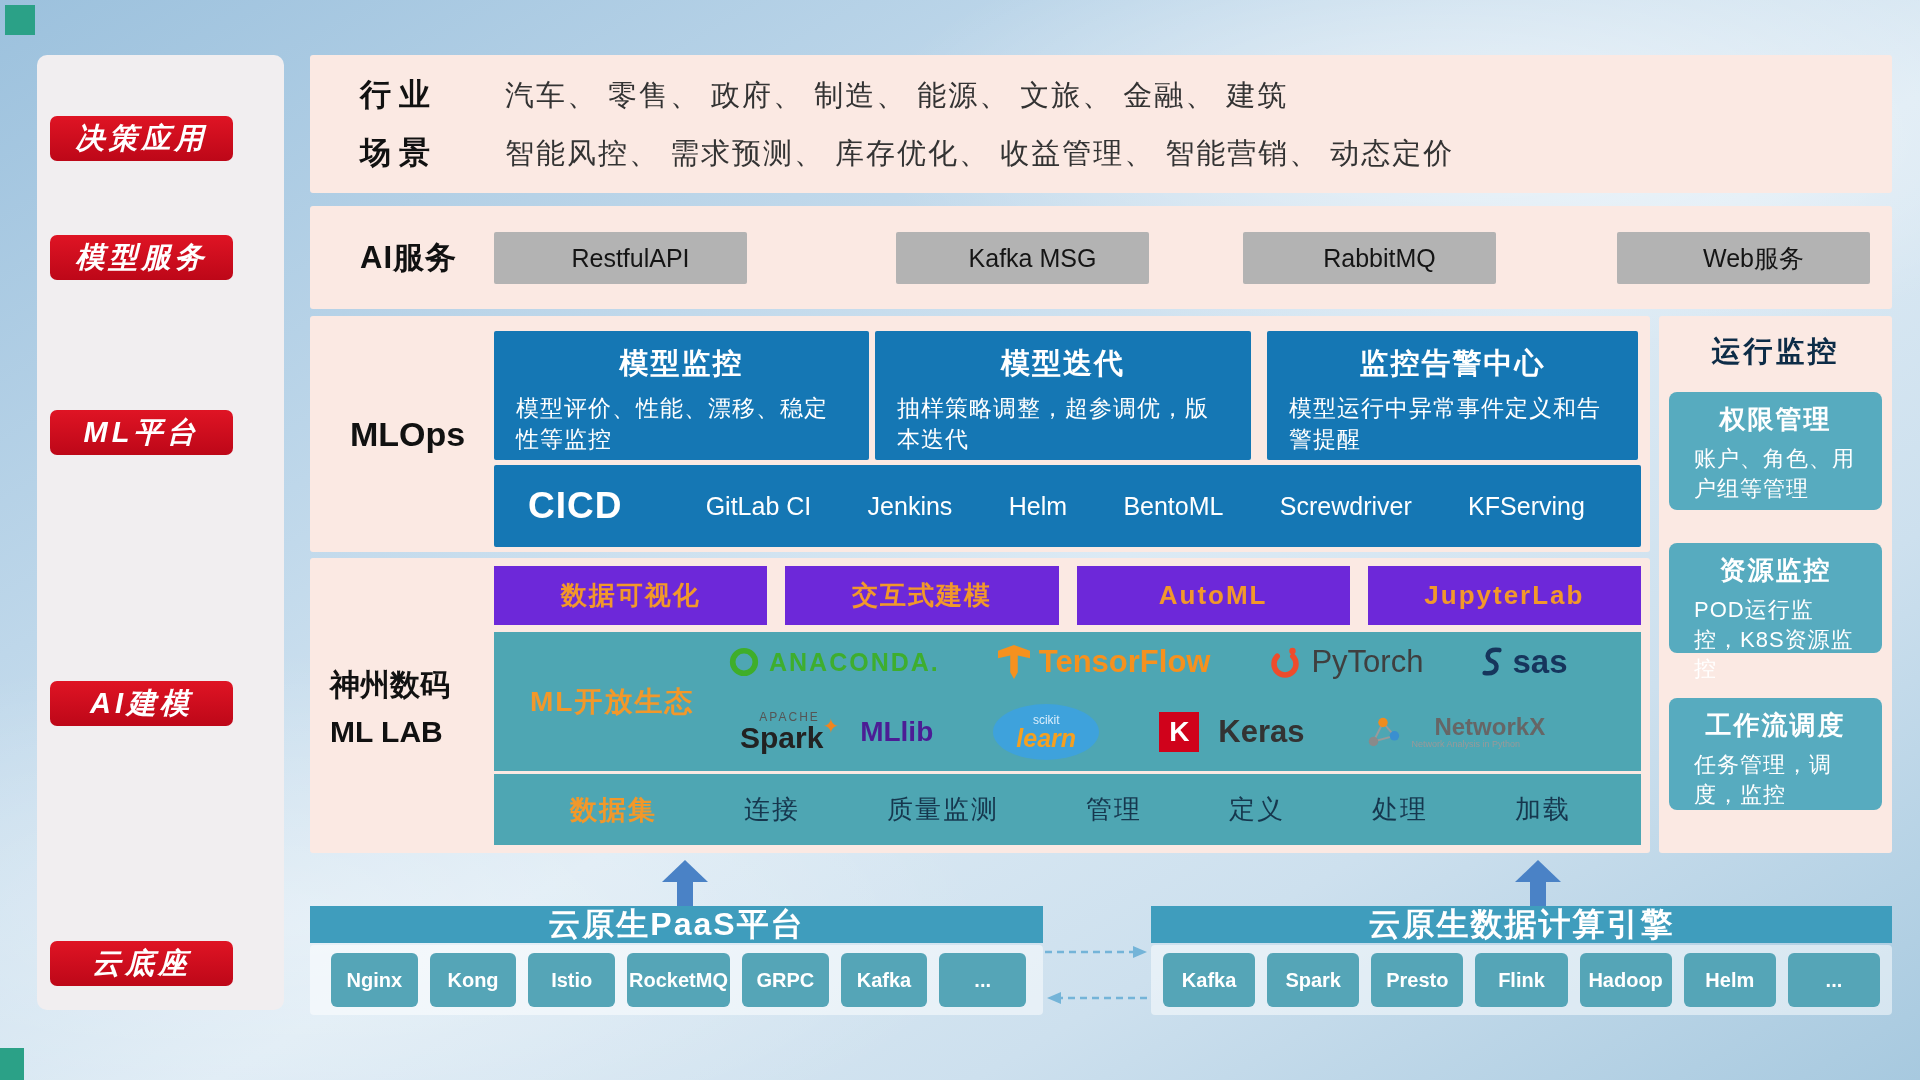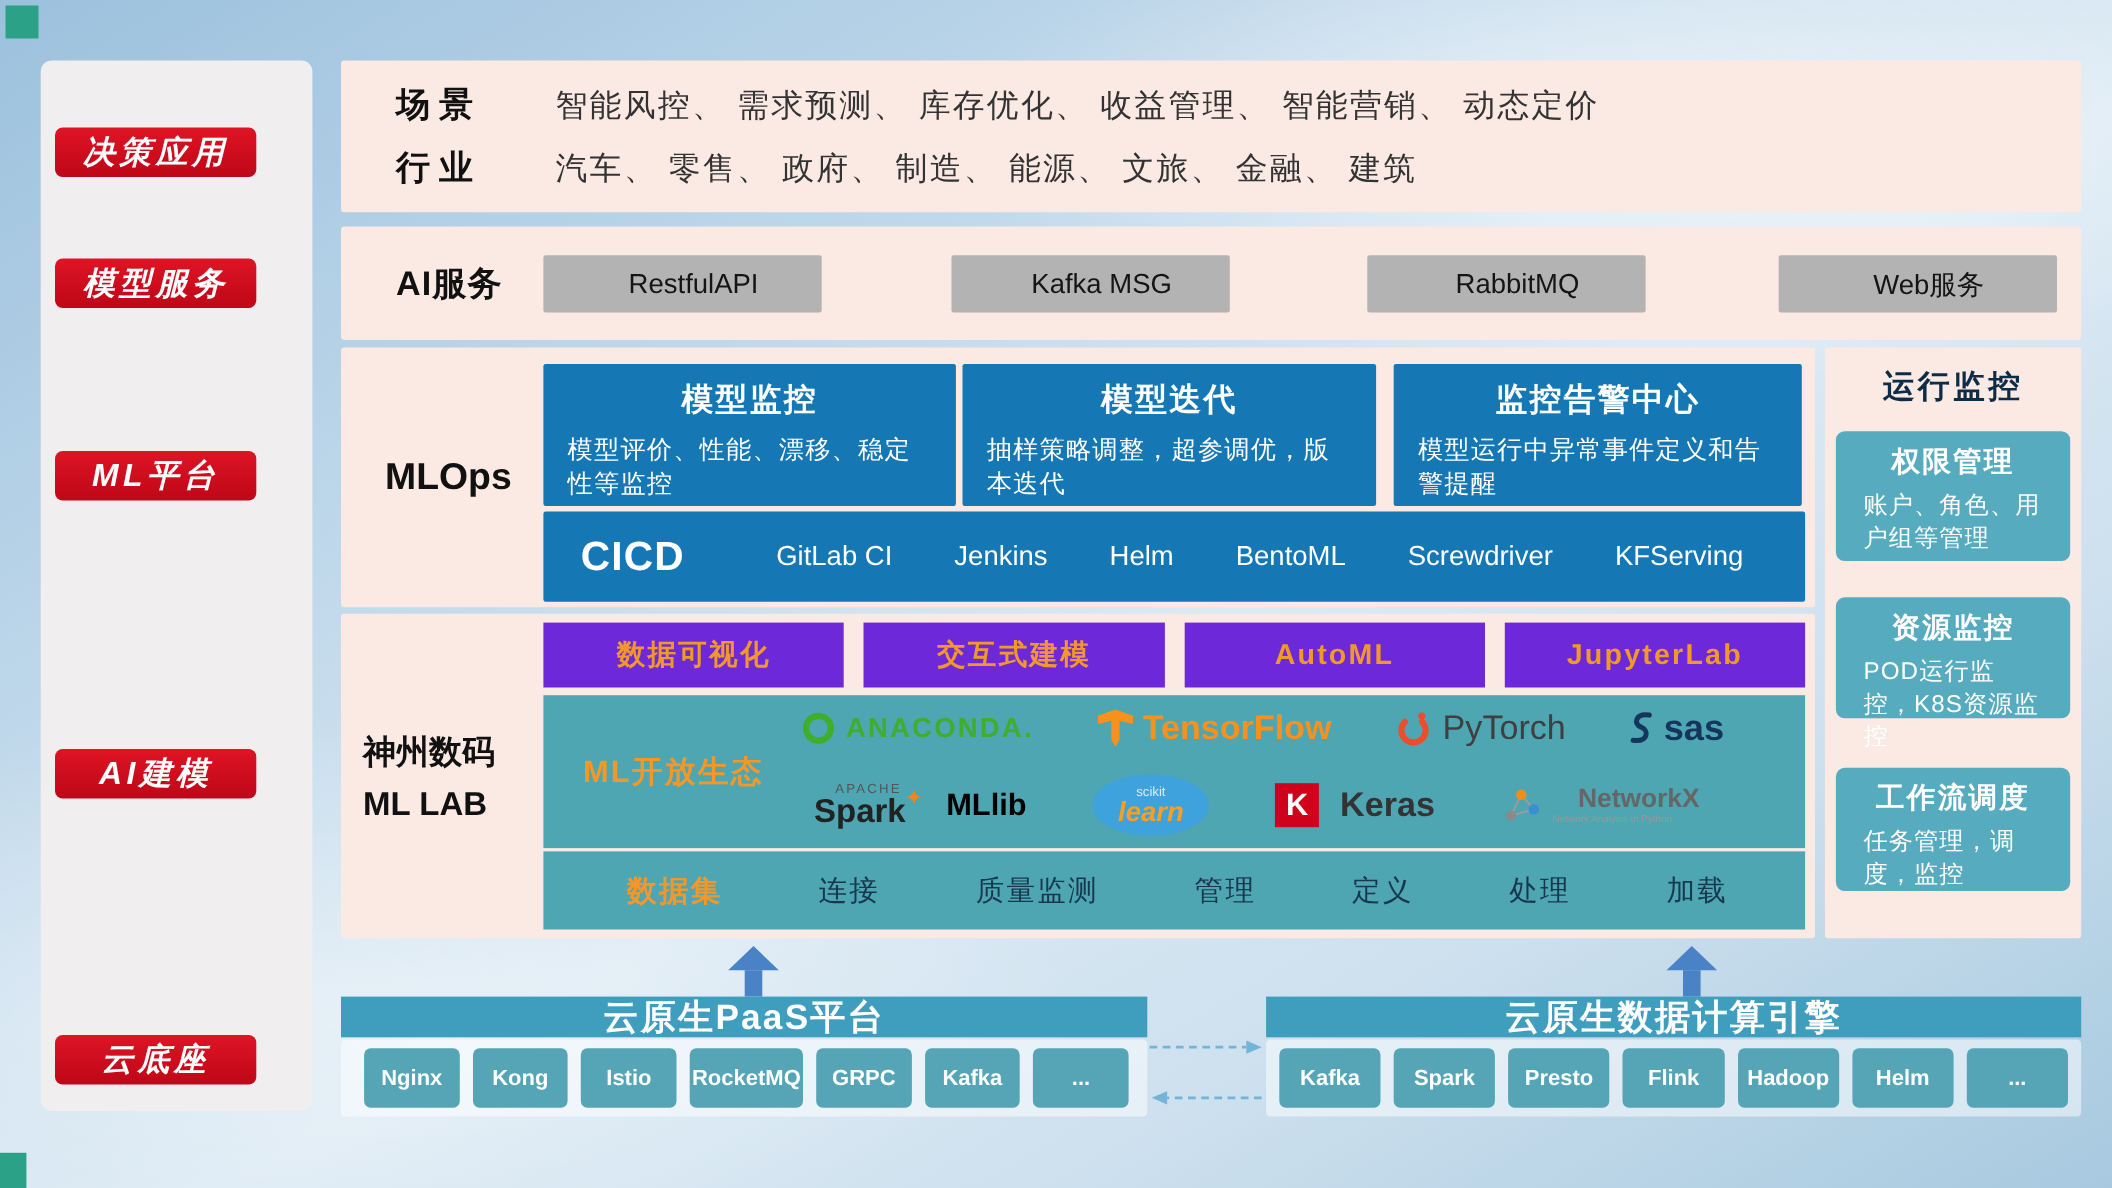--- a/index.html
+++ b/index.html
@@ -82,21 +82,21 @@
 
   .ana-text { font-size:25px; font-weight:bold; color:#3eae2e; letter-spacing:2px; }
   .tf-text { font-size:31px; font-weight:bold; color:#f6911e; }
   .pt-text { font-size:31px; font-weight:500; color:#3f3f3f; }
   .sas-text { font-size:33px; font-weight:bold; color:#16355c; }
   .spark-stack { display:flex; flex-direction:column; align-items:center; line-height:1; }
   .spark-apache { font-size:12px; color:#555; letter-spacing:2px; }
   .spark-word { display:flex; align-items:flex-start; }
   .spark-text { font-size:30px; font-weight:bold; color:#222; }
   .spark-star { color:#f0851e; font-size:20px; margin-left:-1px; margin-top:-7px; }
-  .mllib-text { font-size:28px; font-weight:600; color:#000000; margin-left:12px; }
+  .mllib-text { font-size:28px; font-weight:600; color:#4c1d95; margin-left:12px; }
   .skl-circle { width:106px; height:56px; background:#3ea2dc; border-radius:50%;
     display:flex; flex-direction:column; align-items:center; justify-content:center; line-height:1; }
   .skl-scikit { font-size:12px; color:#dbeefc; }
   .skl-learn { font-size:25px; font-weight:bold; font-style:italic; color:#f5a020; }
   .keras-k { width:40px; height:40px; background:#d0021b; color:#fff; font-size:28px; font-weight:bold;
     display:flex; align-items:center; justify-content:center; }
   .keras-text { font-size:31px; font-weight:600; color:#333; margin-left:10px; }
   .nx-stack { display:flex; flex-direction:column; line-height:1.1; }
   .nx-text { font-size:24px; font-weight:bold; color:#666;margin-left:23px; }
   .nx-sub { font-size:9px; color:#999; }
@@ -139,33 +139,33 @@
   <aside class="sidebar">
     <div class="side-btn" style="top:61px">决策应用</div>
     <div class="side-btn" style="top:180px">模型服务</div>
     <div class="side-btn" style="top:355px">ML平台</div>
     <div class="side-btn" style="top:626px">AI建模</div>
     <div class="side-btn" style="top:886px">云底座</div>
   </aside>
 
   <section class="panel p-industry">
     <div class="ind-row">
+      <span class="ind-label">行业</span>
+      <span class="ind-value">汽车、 零售、 政府、 制造、 能源、 文旅、 金融、 建筑</span>
+    </div>
+    <div class="ind-row">
       <span class="ind-label">场景</span>
       <span class="ind-value">智能风控、 需求预测、 库存优化、 收益管理、 智能营销、 动态定价</span>
-    </div>
-    <div class="ind-row">
-      <span class="ind-label">行业</span>
-      <span class="ind-value">汽车、 零售、 政府、 制造、 能源、 文旅、 金融、 建筑</span>
     </div>
   </section>
 
   <section class="panel p-service">
     <span class="svc-label">AI服务</span>
     <div class="svc-btn" style="left:184px">RestfulAPI</div>
-    <div class="svc-btn" style="left:555px">Kafka MSG</div>
+    <div class="svc-btn" style="left:586px">Kafka MSG</div>
     <div class="svc-btn" style="left:933px">RabbitMQ</div>
     <div class="svc-btn" style="left:1307px">Web服务</div>
   </section>
 
   <section class="panel p-mlops">
     <span class="mlops-label">MLOps</span>
 
     <div class="blue-card" style="left:184px;width:375px">
       <div class="bc-title">模型监控</div>
       <div class="bc-desc">模型评价、性能、漂移、稳定性等监控</div>

